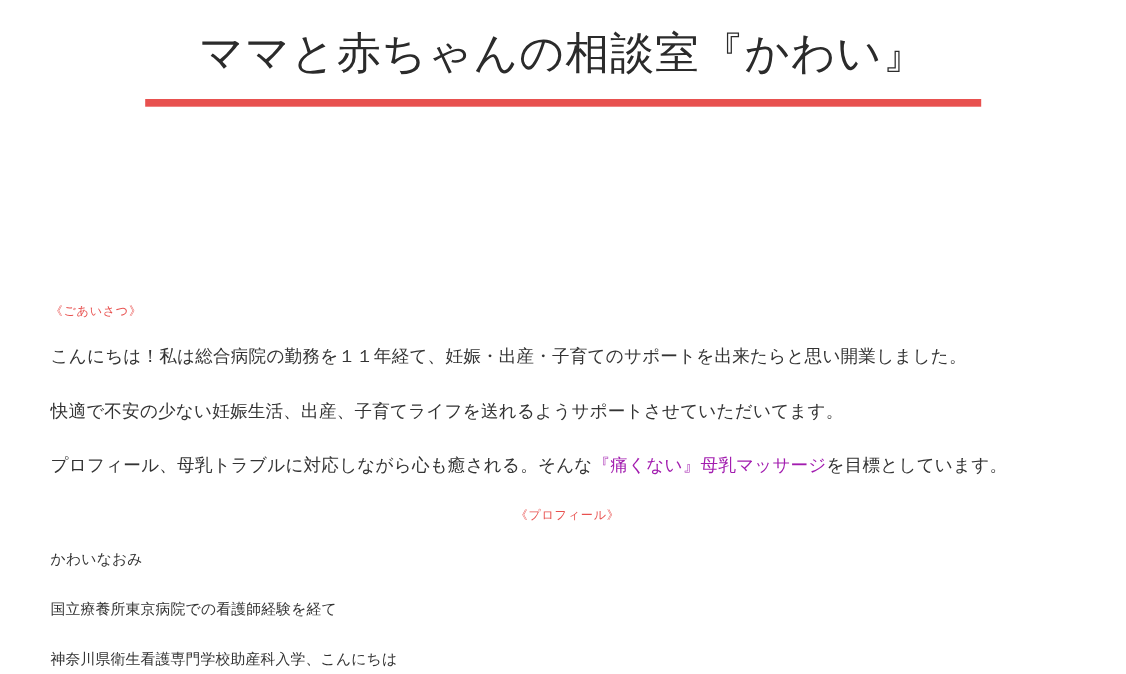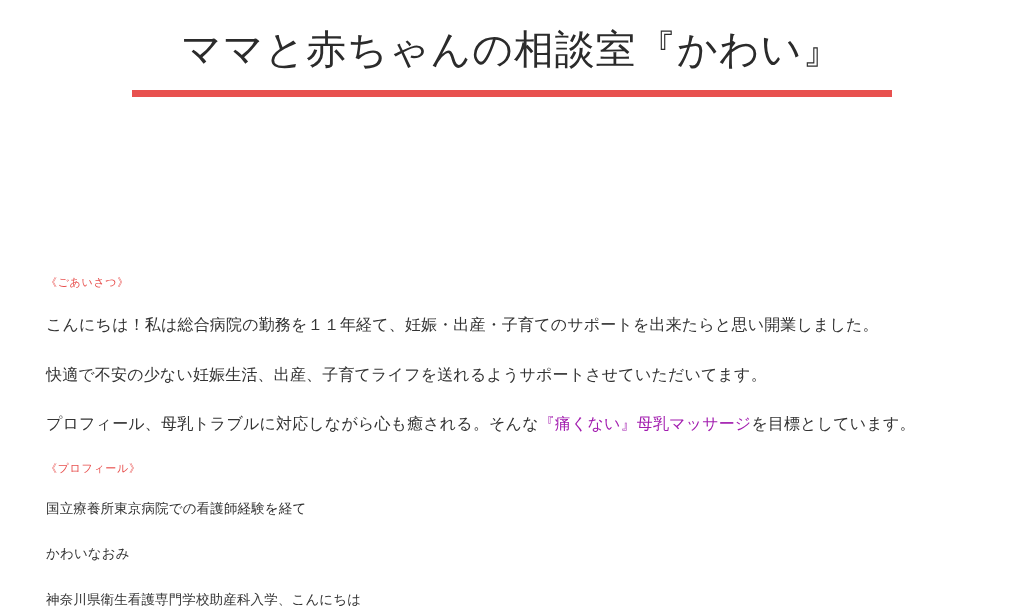--- a/index.html
+++ b/index.html
@@ -70,20 +70,21 @@
   }
   .heading-sub {
     color: #e8514f;
     font-size: 11px;
     letter-spacing: 0.06em;
     margin: 0 0 22px 0;
     font-family: Liberation Serif, serif;
   }
   .heading-sub.second {
     margin: 22px 0 22px 0;
+    text-align: center;
   }
   p.para {
     color: #333333;
     font-size: 16px;
     line-height: 1.6;
     margin: 0 0 24px 0;
     letter-spacing: 0.01em;
   }
   p.para:last-child { margin-bottom: 0; }
   .hl-pink {
@@ -115,19 +116,19 @@
     <p class="para">こんにちは！私は総合病院の勤務を１１年経て、妊娠・出産・子育てのサポートを出来たらと思い開業しました。</p>
 
     <p class="para">快適で不安の少ない妊娠生活、出産、子育てライフを送れるようサポートさせていただいてます。</p>
 
     <p class="para">
       <span>プロフィール、母乳トラブルに対応しながら心も癒される。そんな</span><span class="hl-pink">『痛くない』</span><span class="hl-pink">母乳マッサージ</span><span>を目標としています。</span>
     </p>
 
     <div class="heading-sub second">《プロフィール》</div>
 
+    <p class="profile-line">かわいなおみ</p>
     <p class="profile-line">国立療養所東京病院での看護師経験を経て</p>
-    <p class="profile-line">かわいなおみ</p>
     <p class="profile-line">神奈川県衛生看護専門学校助産科入学、こんにちは</p>
 
   </div>
 
 </div>
 
 </body></html>

